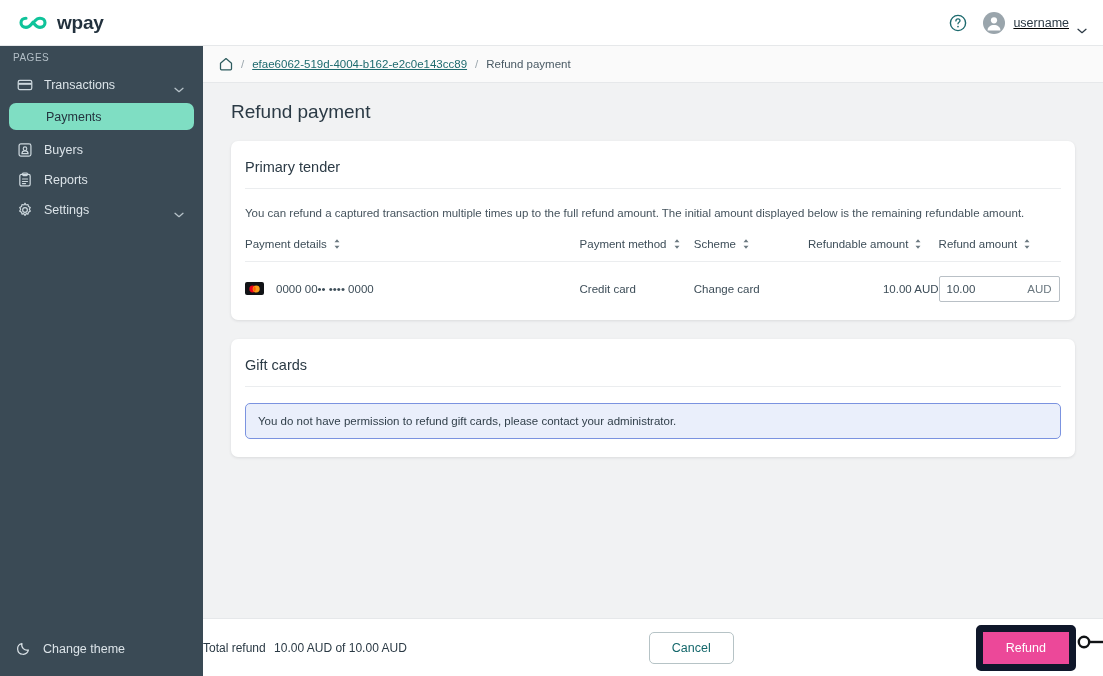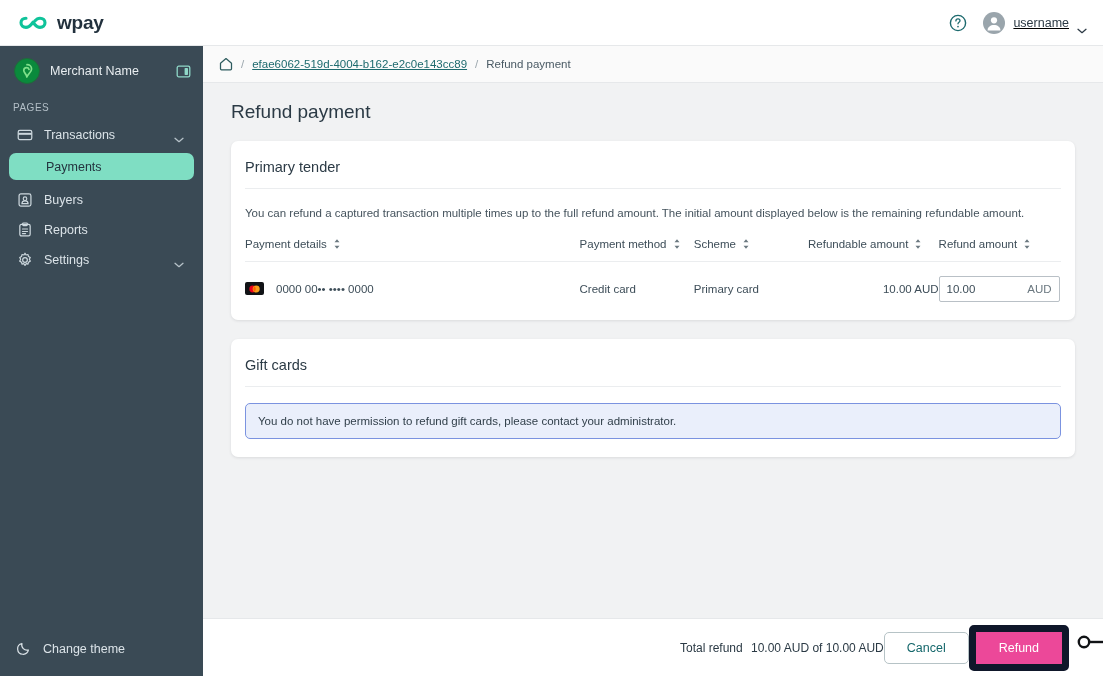--- a/index.html
+++ b/index.html
@@ -139,22 +139,22 @@
   .alert {
     border: 1px solid #7b93e0; background: #eaeffb;
     border-radius: 5px; padding: 11px 12px;
     font-size: 11.5px; color: #32404b; margin-bottom: 14px;
   }
 
   
   .footerbar {
     height: 58px; flex: 0 0 58px; background: #ffffff;
     border-top: 1px solid #e6e8ea;
-    display: flex; align-items: center; justify-content: flex-end;
-    padding-right: 34px;
+    display: flex; align-items: center; justify-content: space-between;
+    gap: 14px; padding-right: 27px;
   }
   .total-refund { font-size: 12px; color: #2b3a45; }
   .total-refund .lbl { margin-right: 5px; }
   .btn {
     font-family: "Liberation Sans", sans-serif;
     font-size: 12.5px; border-radius: 5px; cursor: pointer;
   }
   .btn-cancel {
     background: #ffffff; color: #14676b;
     border: 1px solid #b6c3c6; padding: 8px 22px;
@@ -204,34 +204,20 @@
             </svg>
         </span>
       </div>
     </div>
   </div>
 
   <div class="body">
 
     <div class="sidebar">
 
-      <div class="merchant">
-        <span class="merchant-logo">
-          <svg viewBox="0 0 26 26" width="22" height="22">
-            <path d="M13 5.5c3.2 0 5.4 2.3 5.4 5 0 3.6-3.6 5.3-5.6 9.6-.2-3.5-3.6-5-3.6-7.7 0-2 1.6-3.3 3.3-3.3 1.5 0 2.6.9 2.9 2.1" fill="none" stroke="#7fe08a" stroke-width="2" stroke-linecap="round" stroke-linejoin="round"></path>
-          </svg>
-        </span>
-        <span class="merchant-name">Merchant Name</span>
-        <span class="collapse-btn">
-          <svg viewBox="0 0 15 15" width="15" height="15">
-            <rect x="1.2" y="2.2" width="12.6" height="10.6" rx="1.6" fill="none" stroke="#8fd8c8" stroke-width="1.3"></rect>
-            <rect x="8.6" y="4.1" width="3.4" height="6.8" rx="0.7" fill="#8fd8c8"></rect>
-          </svg>
-        </span>
-      </div>
 
       <div class="pages-label">PAGES</div>
 
       <div class="nav">
 
         <div class="nav-item">
           <span class="nav-ico">
             <svg viewBox="0 0 17 17" width="16" height="16">
               <rect x="1.3" y="3.6" width="14.4" height="9.8" rx="1.7" fill="none" stroke="#cdd8de" stroke-width="1.3"></rect>
               <rect x="1.3" y="6.2" width="14.4" height="2.1" fill="#cdd8de"></rect>
@@ -387,21 +373,21 @@
                       <svg viewBox="0 0 19 13" width="17" height="12">
                         <circle cx="7.6" cy="6.5" r="3.9" fill="#eb001b"></circle>
                         <circle cx="11.4" cy="6.5" r="3.9" fill="#f79e1b"></circle>
                         <path d="M9.5 3.5a3.9 3.9 0 0 0 0 6 3.9 3.9 0 0 0 0-6z" fill="#ff5f00"></path>
                       </svg>
                     </span>
                     <span>0000 00•• •••• 0000</span>
                   </span>
                 </td>
                 <td>Credit card</td>
-                <td>Primary card</td>
+                <td>Change card</td>
                 <td class="ta-right">10.00 AUD</td>
                 <td>
                   <span class="amount-input-wrap">
                     <input class="amount-input" type="text" value="10.00" style="">
                     <span class="amount-cur">AUD</span>
                   </span>
                 </td>
               </tr>
             </tbody>
           </table>

